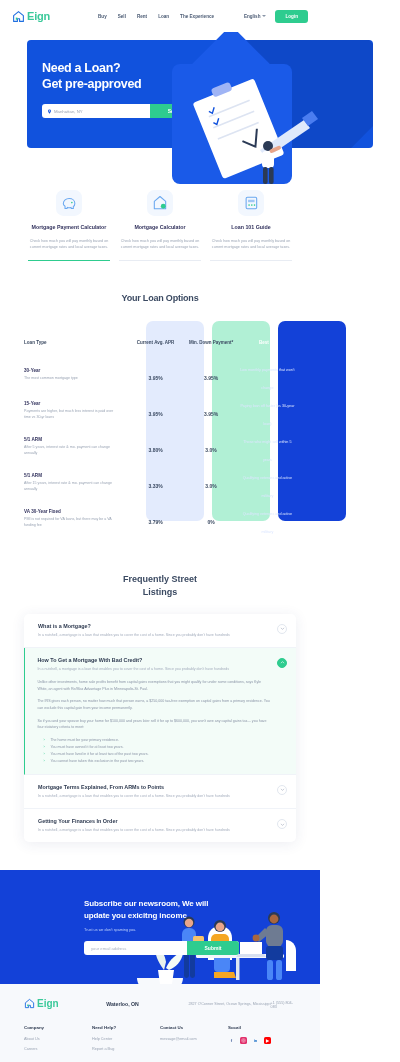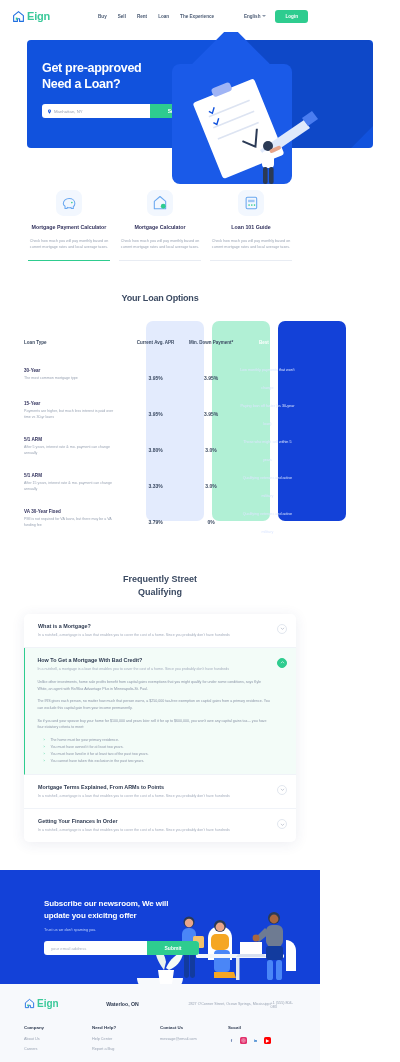--- a/index.html
+++ b/index.html
@@ -109,21 +109,21 @@
   }
   .fq.open .fq-toggle { background:#2ecc8f; border-color:#2ecc8f; }
   .fq-body { margin-top:7px; }
   .fq-body p { font-size:3.6px; color:#8a94a6; line-height:1.85; margin-bottom:6px; }
   .fq-body ul { list-style:none; margin:2px 0 0 6px; }
   .fq-body li { font-size:3.6px; color:#8a94a6; line-height:1.95; position:relative; padding-left:7px; }
   .fq-body li::before { content:"›"; position:absolute; left:0; color:#2ecc8f; }
 
   
   .news { position:relative; margin-top:28px; background:#1341d8; height:114px; overflow:hidden; }
-  .news-in { position:relative; z-index:4; padding:28px 0 11px 44px; width:210px; }
+  .news-in { position:relative; z-index:4; padding:28px 0 11px 44px; width:210px;margin-left:40px; }
   .news h2 { color:#fff; font-size:8px; font-weight:700; line-height:1.45; letter-spacing:-.1px; }
   .news .trust { color:#bdd0fb; font-size:3.8px; margin-top:7px; }
   .news-form { margin-top:9px; display:flex; width:155px; height:14px; border-radius:3px; overflow:hidden; background:#fff; }
   .nf-input { flex:1; display:flex; align-items:center; padding-left:7px; }
   .nf-input span { font-size:4.2px; color:#aab3c3; }
   .nf-btn { background:#2ecc8f; color:#fff; font-size:5px; font-weight:700; width:52px;
             display:flex; align-items:center; justify-content:center; }
   .news-illu { position:absolute; right:4px; bottom:0; width:168px; height:92px; z-index:3; }
 
   
@@ -174,22 +174,22 @@
         <i class="caret"></i>
       </div>
       <button class="login-btn">Login</button>
     </div>
   </div>
 
   <div class="hero-wrap">
     <div class="hero-card">
       <div class="hero-left">
         <div class="hero-title">
+          <div>Need a Loan?</div>
           <div>Get pre-approved</div>
-          <div>Need a Loan?</div>
         </div>
         <div class="hero-search">
           <div class="hs-input">
             <svg class="pin" viewBox="0 0 24 24">
               <path d="M12 2a7 7 0 0 0-7 7c0 5 7 13 7 13s7-8 7-13a7 7 0 0 0-7-7zm0 9.5A2.5 2.5 0 1 1 12 6.5a2.5 2.5 0 0 1 0 5z" fill="#1152dd"></path>
             </svg>
             <span>Manhattan, NY</span>
           </div>
           <div class="hs-btn">Search</div>
         </div>
@@ -313,21 +313,21 @@
         </div>
         <div class="c-apr"><span class="lval">3.79%</span></div>
         <div class="c-down"><span class="lval">0%</span></div>
         <div class="c-best"><span class="lbest">Qualifying veterans and active military</span></div>
       </div>
     </div>
   </div>
 
   <h2 class="faq-title">
     <span>Frequently Street</span><br>
-    <span>Qualifying</span>
+    <span>Listings</span>
   </h2>
   <div class="faq">
 
     <div class="fq">
       <h4>What is a Mortgage?</h4>
       <div class="sub">In a nutshell, a mortgage is a loan that enables you to cover the cost of a home. Since you probably don't have hundreds</div>
       <div class="fq-toggle">
         <svg viewBox="0 0 12 12" width="5" height="5">
             <path d="M2 4.5L6 8l4-3.5" fill="none" stroke="#9aa4b4" stroke-width="1.3"></path>
           </svg>
@@ -373,21 +373,21 @@
             <path d="M2 4.5L6 8l4-3.5" fill="none" stroke="#9aa4b4" stroke-width="1.3"></path>
           </svg>
       </div>
     </div>
   </div>
 
   <div class="news">
     <div class="news-in">
       <h2>
         <span>Subscribe our newsroom, We will</span><br>
-        <span>update you exicitng offer</span>
+        <span>update you exicitng income</span>
       </h2>
       <div class="trust">Trust us we don't spaming you.</div>
       <div class="news-form">
         <div class="nf-input">
           <span>your email address</span>
         </div>
         <div class="nf-btn">Submit</div>
       </div>
     </div>
     <svg class="news-illu" viewBox="0 0 168 92">

